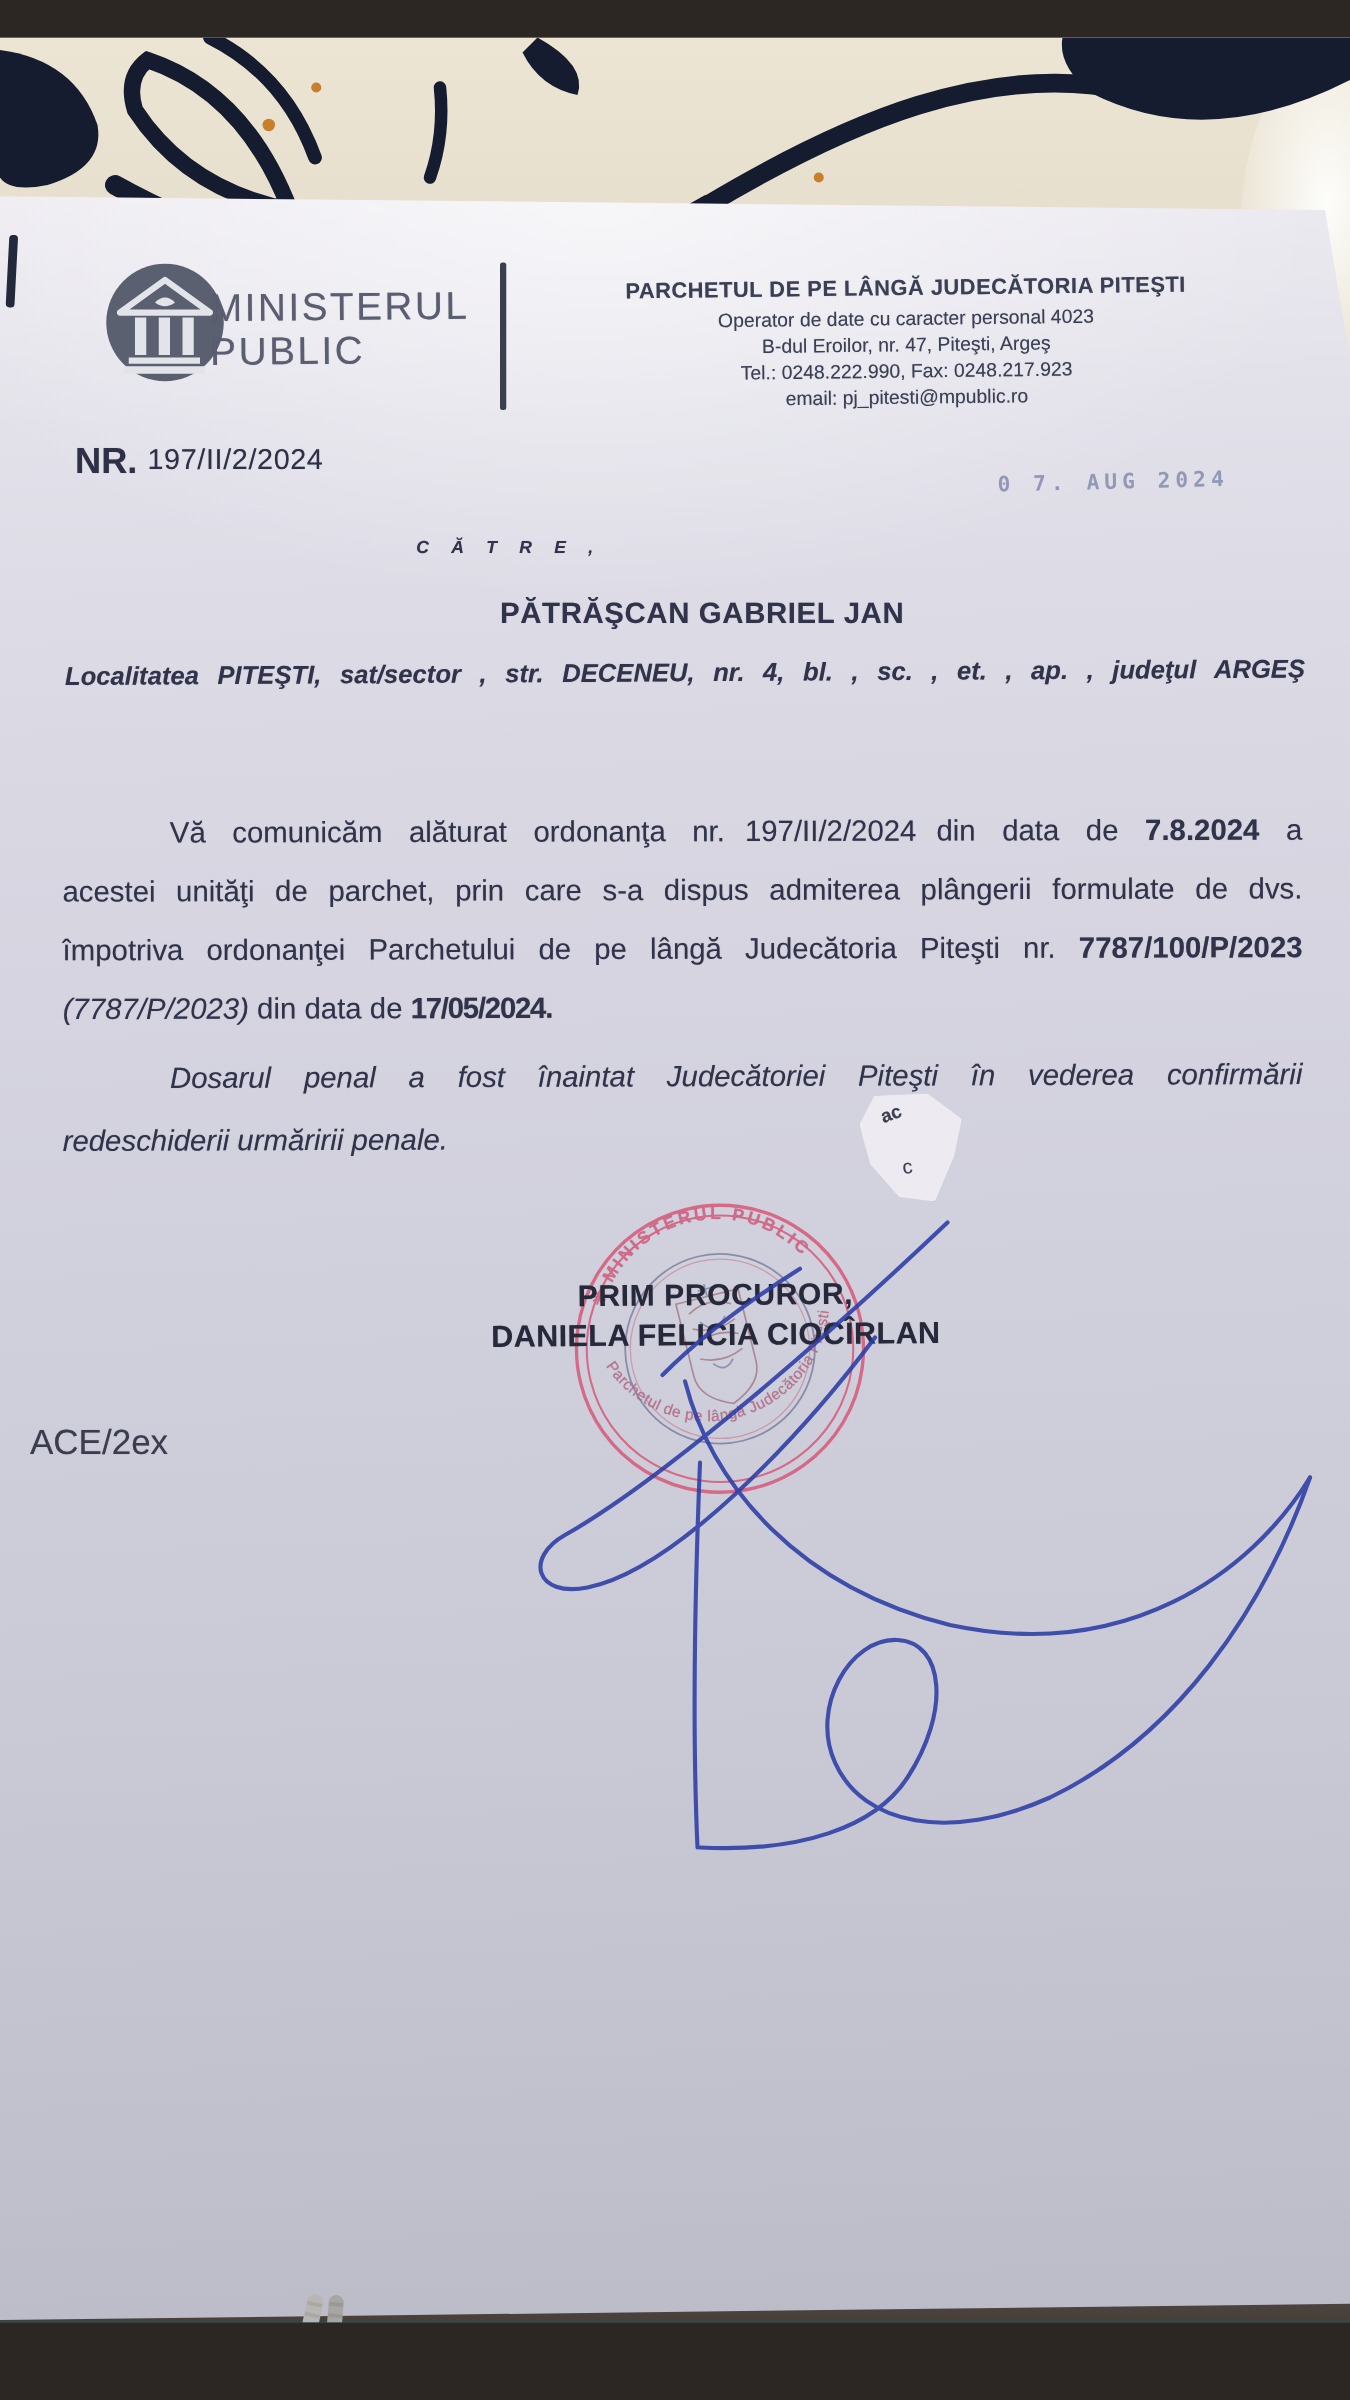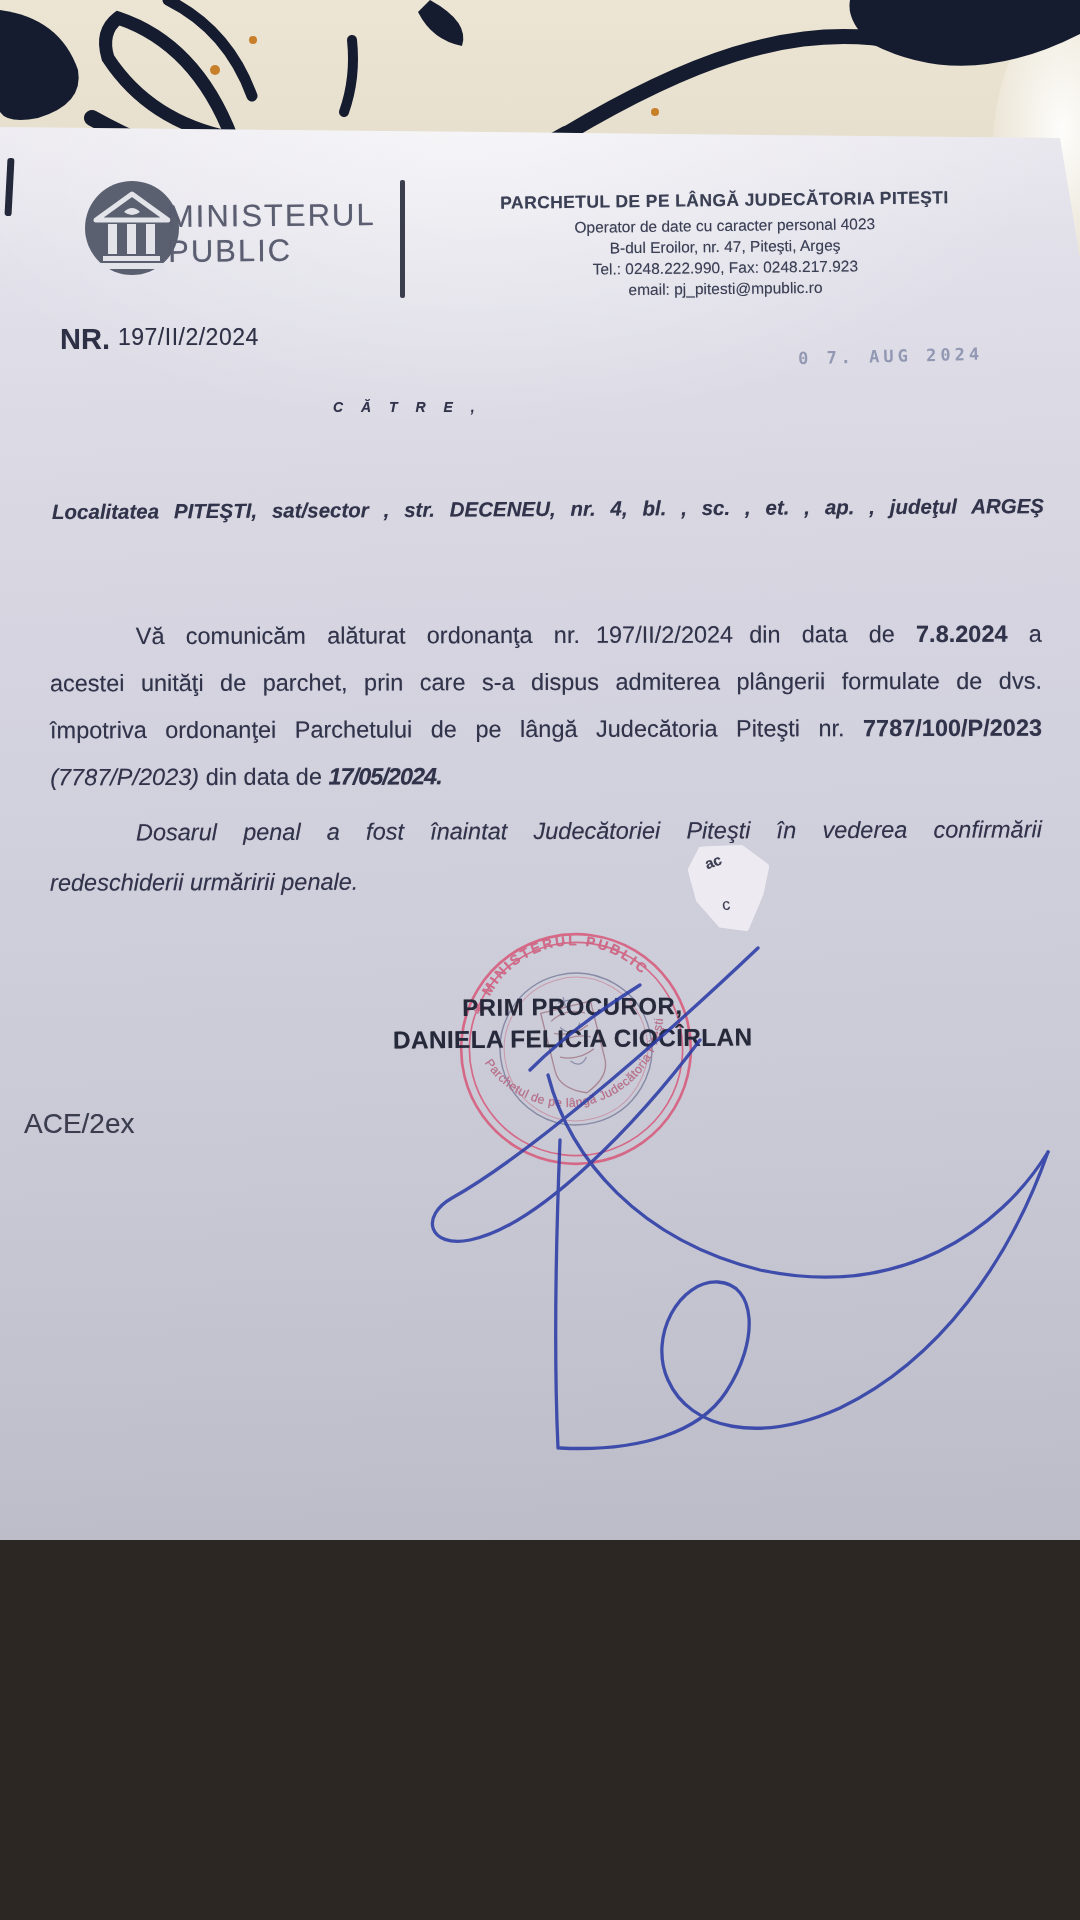--- a/index.html
+++ b/index.html
@@ -1,17 +1,17 @@
 <!DOCTYPE html>
 <html><head>
 <meta charset="utf-8">
 <style>
   html,body{margin:0;padding:0;background:#2c2723;}
-  .page{position:relative;width:1080px;height:1540px;overflow:hidden;
-        background:#0ea5e9;font-family:"Liberation Sans",sans-serif;}
+  .page{position:relative;width:1080px;height:1828px;overflow:hidden;
+        background:#0ea5e9;font-family:"Liberation Sans",sans-serif;margin-top:30px;}
 
   
   .pattern-svg{position:absolute;left:0;top:0;z-index:0;}
   .table-band{position:absolute;left:0;top:1700px;width:1080px;height:220px;z-index:0;
         background:linear-gradient(180deg,#756a5e 0%,#5a5249 25%,#463f39 60%,#322d29 100%);}
   .cords-svg{position:absolute;left:0;top:1800px;z-index:2;}
 
   
   .paper{position:absolute;inset:0;z-index:1;
         clip-path:polygon(0 127px,1060px 138px,1080px 258px,1080px 1813px,0 1826px);
@@ -45,21 +45,21 @@
   
   .p1{left:50px;top:612px;width:992px;font-size:23.5px;transform:rotate(-.15deg);}
   .p2{left:50px;top:806px;width:992px;font-size:23.5px;font-style:italic;transform:rotate(-.2deg);}
   .jline{height:47px;line-height:47px;text-align:justify;text-align-last:justify;}
   .p2 .jline{height:50px;line-height:50px;}
   .lleft{text-align:left;text-align-last:left;}
   .indent{text-indent:86px;}
   .b{font-weight:bold;}
   .bi{font-weight:normal;font-style:italic;}
   .num-pad{padding:0 16px;}
-  .cond{letter-spacing:-1px;font-style:italic;}
+  .cond{letter-spacing:-1px;}
 
   
   .tape{left:690px;top:843px;width:82px;height:90px;background:#edebf1;z-index:2;
         clip-path:polygon(18% 0,70% 4%,100% 30%,88% 62%,64% 100%,30% 92%,6% 60%,0 24%);
         box-shadow:0 2px 4px rgba(40,40,60,.3);transform:rotate(-7deg);}
   .tape .m1{position:absolute;left:18px;top:8px;font-size:15px;font-weight:bold;color:#3c3f52;transform:rotate(-14deg);}
   .tape .m2{position:absolute;left:30px;top:52px;font-size:16px;color:#3c3f52;}
 
   
   .stamp-wrap{left:453px;top:926px;transform:rotate(-14deg);}
@@ -143,20 +143,21 @@
       <div class="ln">B-dul Eroilor, nr. 47, Piteşti, Argeş</div>
       <div class="ln">Tel.: 0248.222.990, Fax: 0248.217.923</div>
       <div class="ln">email: pj_pitesti@mpublic.ro</div>
     </div>
 
     <div class="abs nr-label">NR.</div>
     <div class="abs nr-value">197/II/2/2024</div>
     <div class="abs date-stamp">0 7. AUG 2024</div>
 
     <div class="abs salutation">C Ă T R E ,</div>
+    <div class="abs recipient">PĂTRĂŞCAN GABRIEL JAN</div>
     <div class="abs addr-line">Localitatea PITEŞTI, sat/sector , str. DECENEU, nr. 4, bl. , sc. , et. , ap. , judeţul ARGEŞ</div>
 
     <div class="abs p1">
       <div class="jline indent">
         <span>Vă comunicăm alăturat ordonanţa nr.</span><span class="num-pad">197/II/2/2024</span><span>din data de </span><span class="b">7.8.2024</span><span> a</span>
       </div>
       <div class="jline">
         <span>acestei unităţi de parchet, prin care s-a dispus admiterea plângerii formulate de dvs.</span>
       </div>
       <div class="jline">

